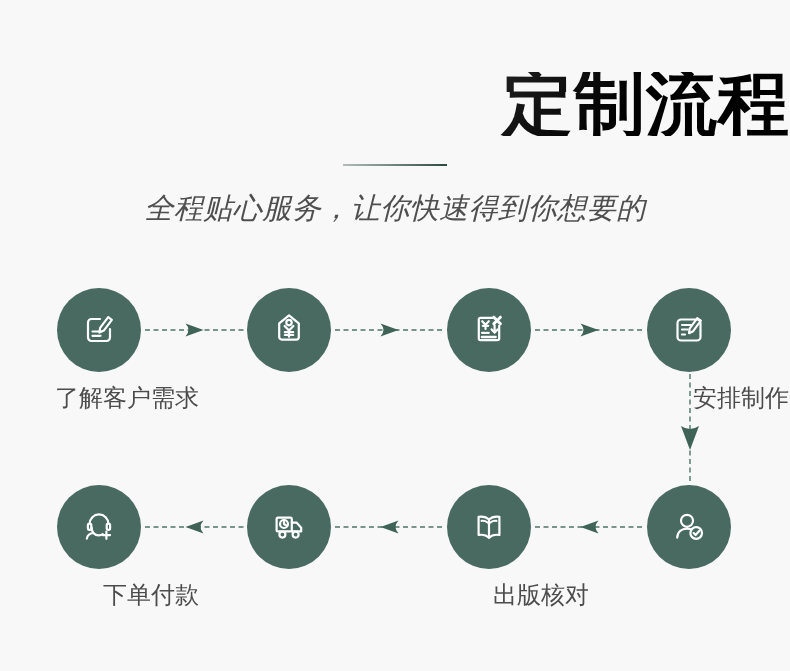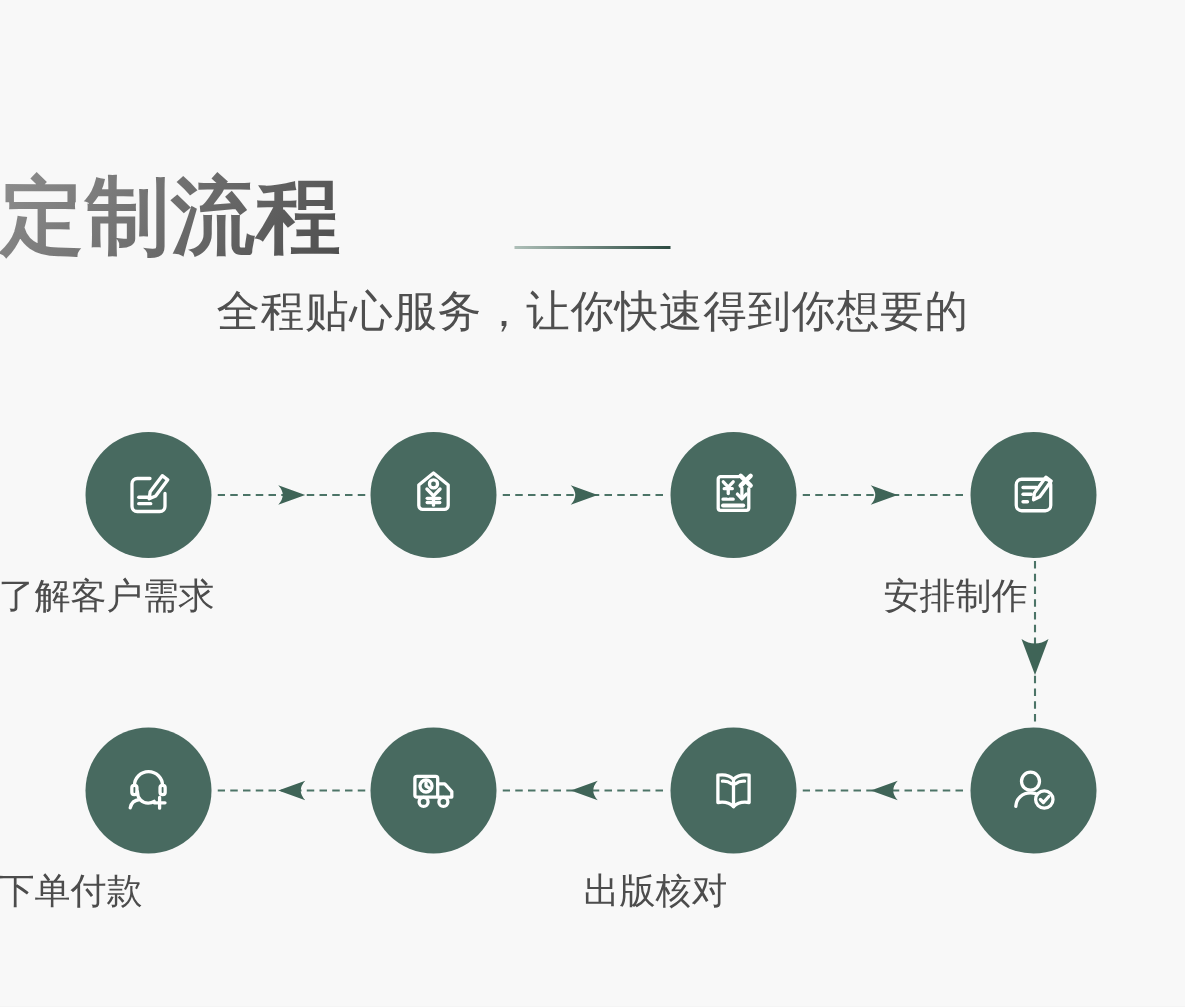--- a/index.html
+++ b/index.html
@@ -2,45 +2,45 @@
 <html><head>
 <meta charset="utf-8">
 <style>
   html,body{margin:0;padding:0;}
   body{font-family:"Liberation Sans","DejaVu Sans",sans-serif;background:#e9e9e9;}
   .page{
     position:relative;width:790px;height:671px;margin:0 auto;
     background:#f8f8f8;overflow:hidden;
   }
   .title{
-    position:absolute;top:72px;left:0;width:790px;text-align:left;
-    font-size:56px;line-height:64px;font-weight:bold;letter-spacing:1px;color:#1d1d1d;margin-top:40px;
+    position:absolute;top:72px;left:0;width:790px;text-align:right;
+    font-size:71px;line-height:64px;font-weight:bold;letter-spacing:1px;color:#1d1d1d;
   }
   @supports ((-webkit-background-clip:text) or (background-clip:text)){
     .title{
       background:linear-gradient(130deg,#8e8e8e 0%,#3c3c3c 42%,#000 78%);
       -webkit-background-clip:text;background-clip:text;
       -webkit-text-fill-color:transparent;color:transparent;
     }
   }
   .title-underline{
     position:absolute;top:164px;left:343px;width:104px;height:2px;
     background:linear-gradient(to right,#aebfb8,#2c4a41);
   }
   .subtitle{
     position:absolute;top:191px;left:0;width:790px;text-align:center;
-    font-size:29px;line-height:34px;color:#4f4f4f;letter-spacing:0.5px;
+    font-size:29px;line-height:34px;color:#4f4f4f;letter-spacing:0.5px;font-style:italic;
   }
   .node{
     position:absolute;width:84px;height:84px;border-radius:50%;
     background:#486a60;display:flex;align-items:center;justify-content:center;
   }
   .node svg{display:block;}
   .step-label{
-    position:absolute;width:200px;text-align:left;
+    position:absolute;width:200px;text-align:right;
     font-size:24px;line-height:26px;color:#4c4c4c;z-index:2;
   }
   .arrow{position:absolute;z-index:1;}
   .icon-stroke{stroke:#fff;stroke-width:2.2;fill:none;stroke-linecap:round;stroke-linejoin:round;}
 </style>
 </head>
 <body>
 
 <div class="page">
 

